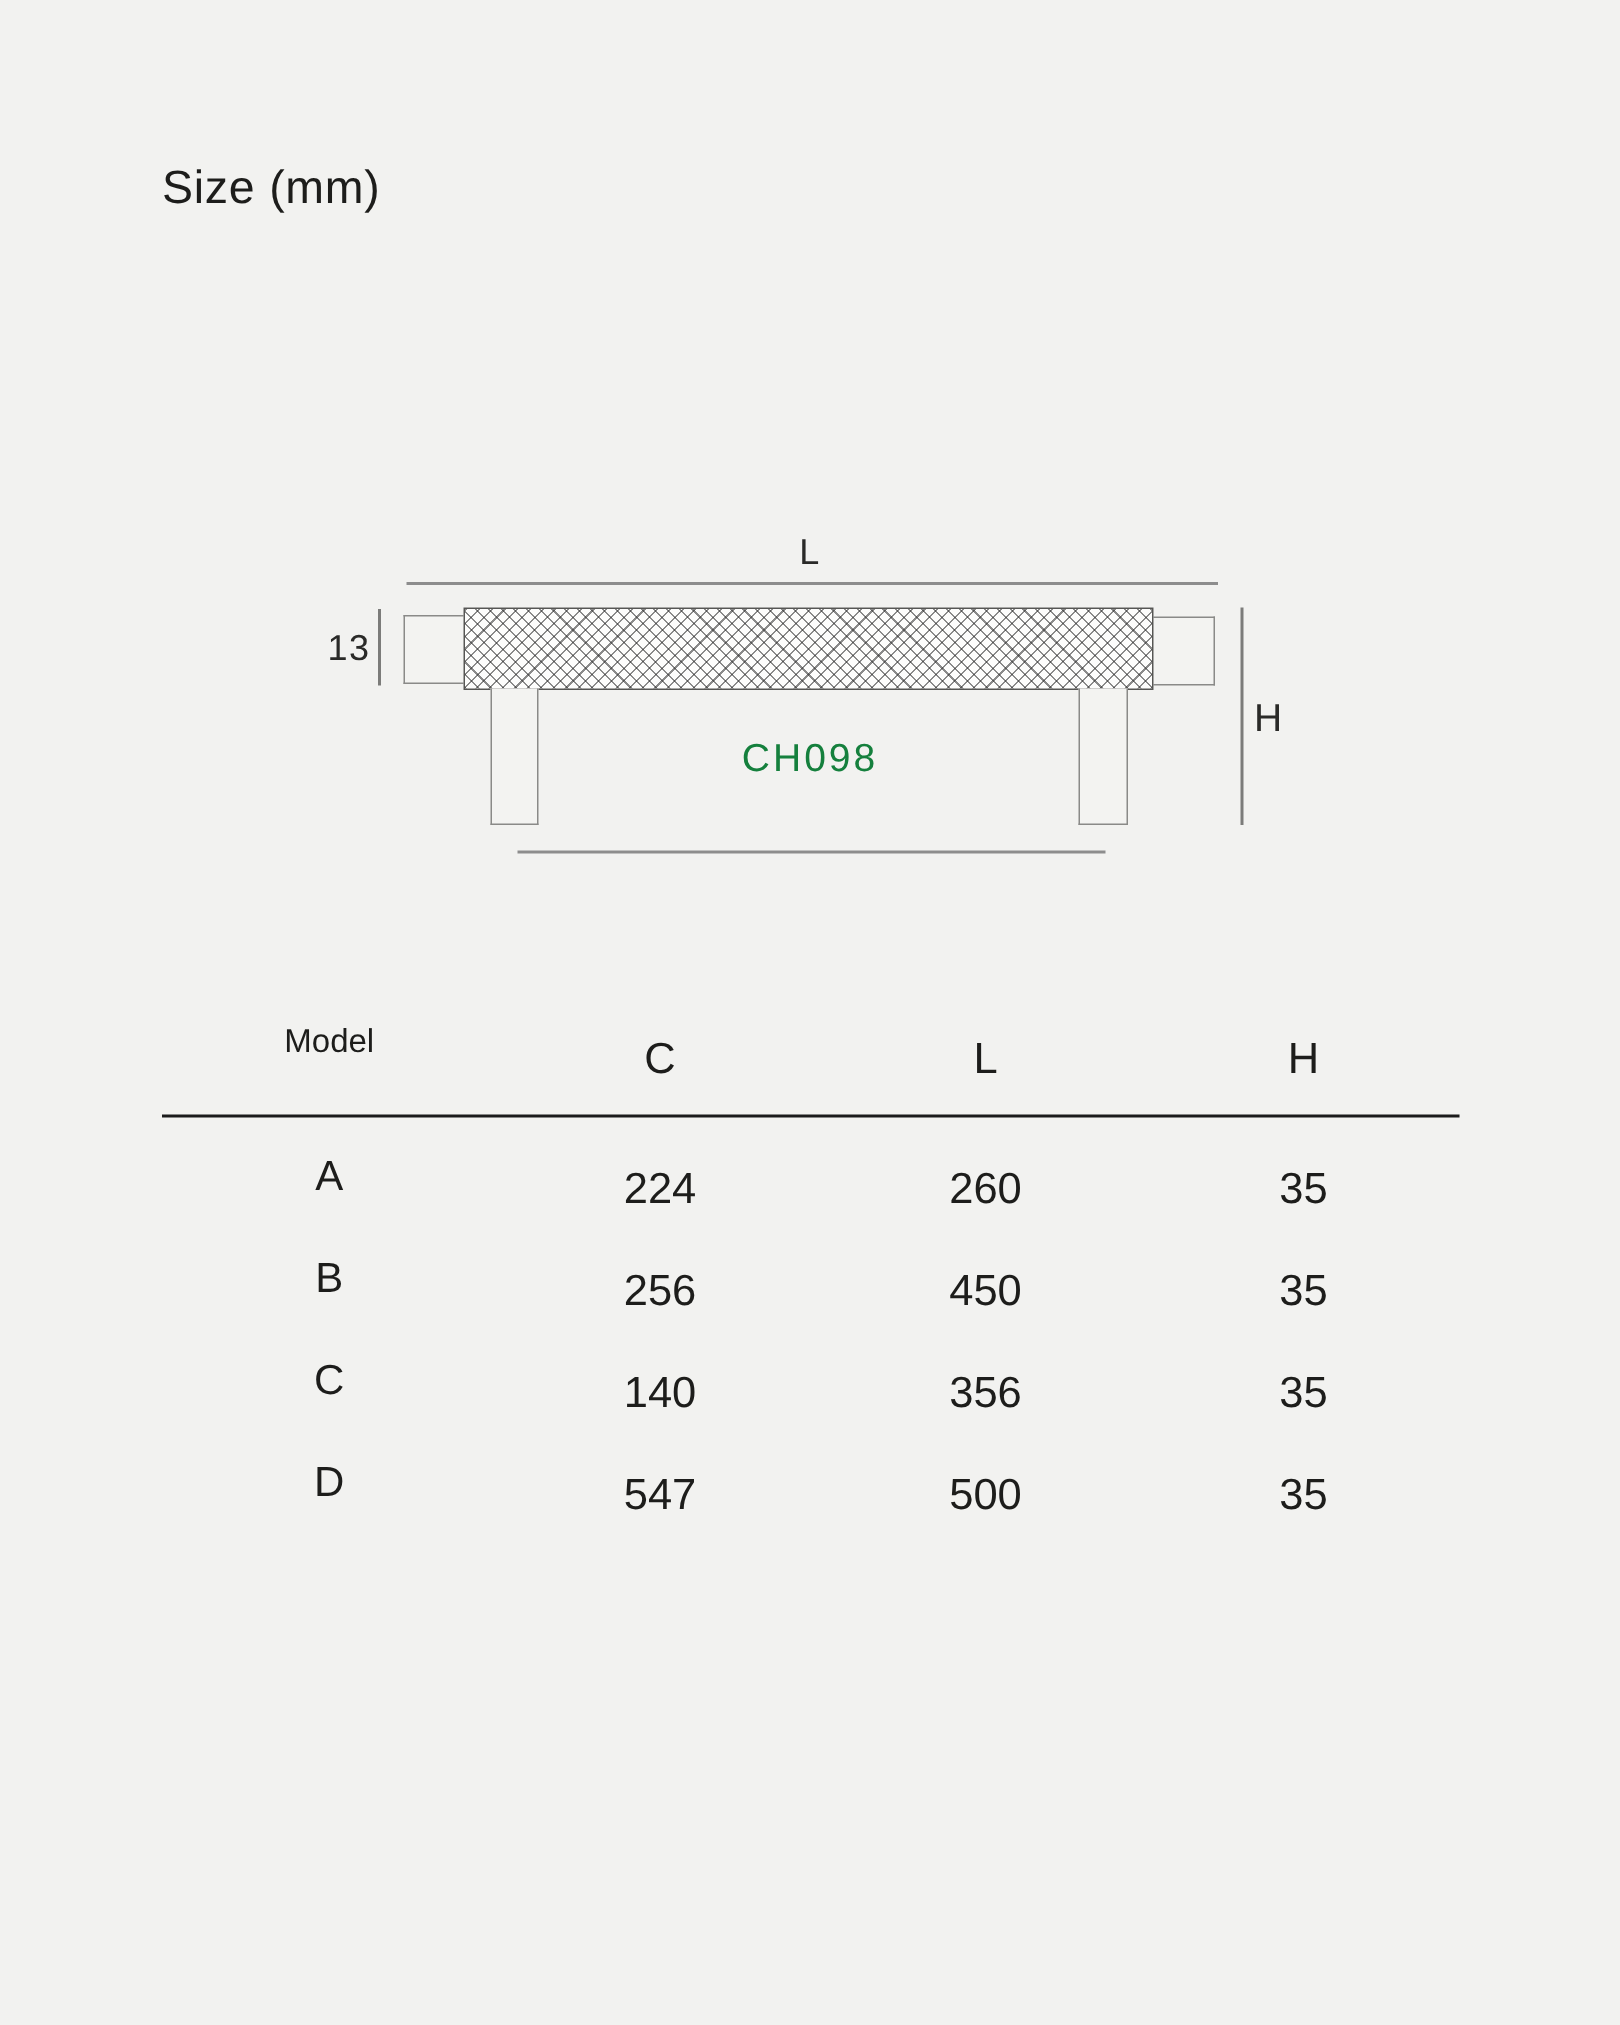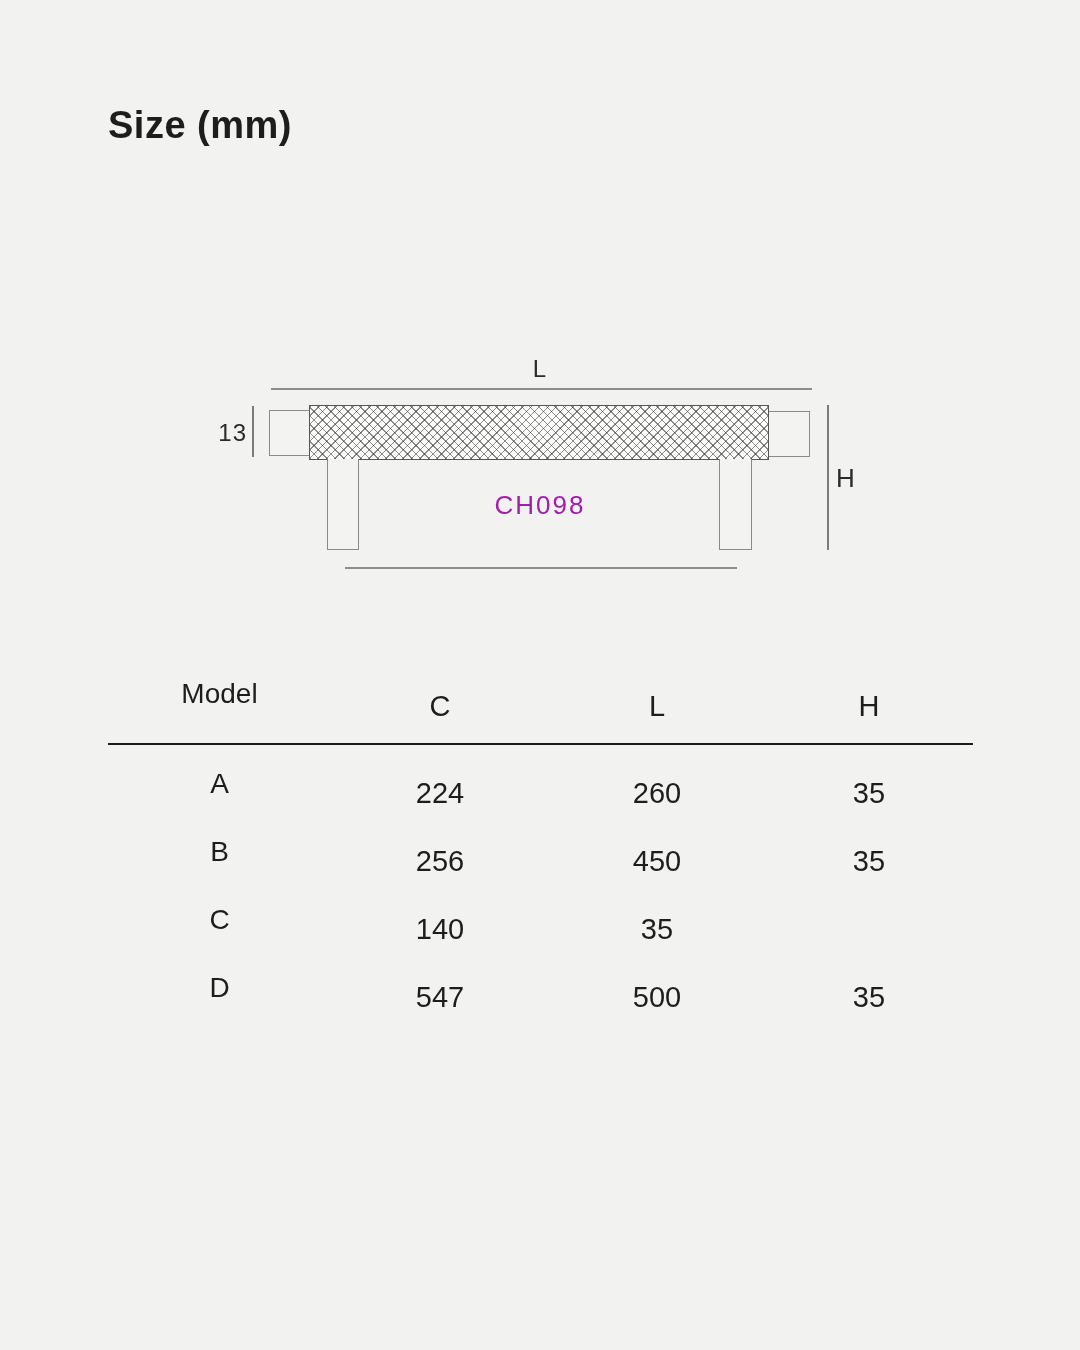--- a/index.html
+++ b/index.html
@@ -13,22 +13,22 @@
     background: #f2f2f0;
     overflow: hidden;
     color: #1d1d1b;
   }
 
   
   .page-title {
     position: absolute;
     left: 108px;
     top: 103px;
-    font-size: 38px;
-    font-weight: 700;
+    font-size: 31px;
+    font-weight: 400;
     line-height: 44px;
     letter-spacing: 0.5px;
     color: #1d1d1b;
   }
 
   
   .diagram { position: absolute; inset: 0; }
 
   .dim-text {
     position: absolute;
@@ -92,21 +92,21 @@
   }
   .h-label { left: 836px; top: 463px; width: 40px; text-align: left; font-size: 26px; }
 
   
   .product-code {
     position: absolute;
     left: 440px; top: 490px; width: 200px;
     font-size: 26px;
     letter-spacing: 2px;
     text-align: center;
-    color: #a21caf;
+    color: #15803d;
   }
 
   
   .c-line {
     position: absolute;
     left: 345px; top: 567px; width: 392px; height: 0;
     border-top: 2px solid #8d8d8d;
   }
   .c-label { left: 341px; top: 574px; width: 400px; font-size: 24px; letter-spacing: 1.5px; }
 
@@ -118,21 +118,21 @@
   .tbl-row {
     position: absolute;
     left: 0; width: 865px;
     display: grid;
     grid-template-columns: 223px 218px 216px 208px;
     align-items: center;
   }
   .tbl-cell { text-align: center; font-size: 29px; color: #1d1d1b; }
 
   .header-row { top: 670px; height: 72px; }
-  .header-model { font-size: 28px; transform: translateY(-12px); }
+  .header-model { font-size: 22px; transform: translateY(-12px); }
 
   .tbl-divider {
     position: absolute;
     left: 0; top: 743px; width: 865px; height: 2px;
     background: #1b1b1b;
   }
 
   .row-1 { top: 759px; height: 68px; }
   .row-2 { top: 827px; height: 68px; }
   .row-3 { top: 895px; height: 68px; }
@@ -189,20 +189,21 @@
     <div class="tbl-row row-2">
       <div class="tbl-cell model-cell">B</div>
       <div class="tbl-cell">256</div>
       <div class="tbl-cell">450</div>
       <div class="tbl-cell">35</div>
     </div>
 
     <div class="tbl-row row-3">
       <div class="tbl-cell model-cell">C</div>
       <div class="tbl-cell">140</div>
+      <div class="tbl-cell">356</div>
       <div class="tbl-cell">35</div>
     </div>
 
     <div class="tbl-row row-4">
       <div class="tbl-cell model-cell">D</div>
       <div class="tbl-cell">547</div>
       <div class="tbl-cell">500</div>
       <div class="tbl-cell">35</div>
     </div>
 

